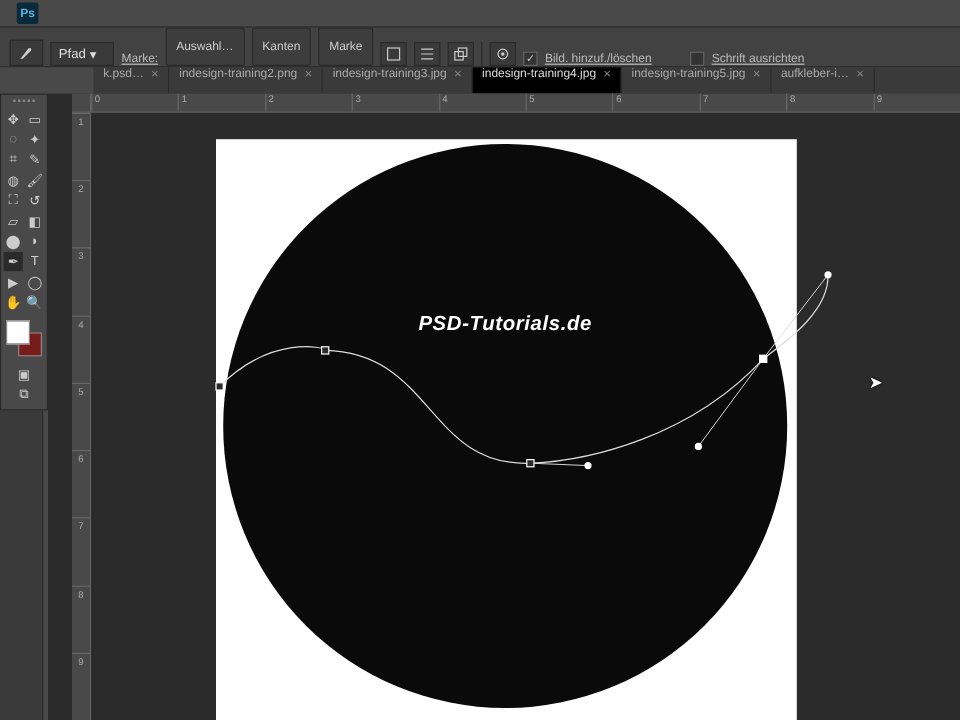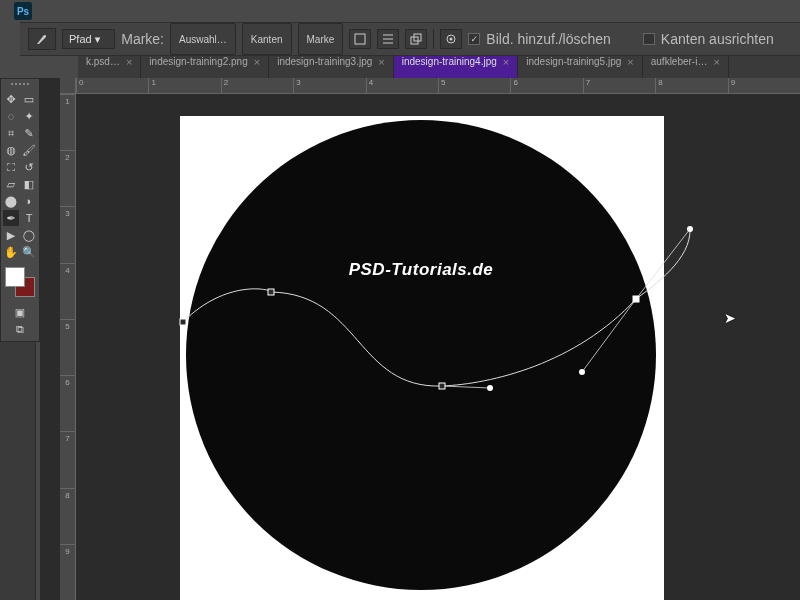--- a/index.html
+++ b/index.html
@@ -1,31 +1,31 @@
 <!DOCTYPE html>
 <html><head>
 <meta charset="utf-8">
 <style>
   * { margin: 0; padding: 0; box-sizing: border-box; }
   body { background: #494949; font-family: "Segoe UI", Tahoma, sans-serif; font-size: 11px; color: #ddd; width: 800px; height: 600px; overflow: hidden; position: relative; }
   .menu-bar { height: 22px; background: #494949; display: flex; align-items: center; padding-left: 4px; }
   .ps-logo { width: 18px; height: 18px; background: #0a2a3a; color: #5bb3e8; font-weight: bold; font-size: 10px; display: flex; align-items: center; justify-content: center; margin-right: 10px; border-radius: 2px; margin-left: 10px; }
   .menu-item { padding: 0 10px; cursor: default; color: #e0e0e0; font-size: 11px; }
-  .options-bar { height: 34px; background: #424242; display: flex; align-items: center; padding: 0 8px; gap: 6px; border-top: 1px solid #2e2e2e; border-bottom: 1px solid #2e2e2e; margin-left: 20px; }
+  .options-bar { height: 34px; background: #424242; display: flex; align-items: flex-end; padding: 0 8px; gap: 6px; border-top: 1px solid #2e2e2e; border-bottom: 1px solid #2e2e2e; }
   .tool-preset { width: 28px; height: 22px; background: #3a3a3a; border: 1px solid #2a2a2a; display: flex; align-items: center; justify-content: center; }
   .opt-select { height: 20px; background: #3a3a3a; border: 1px solid #2a2a2a; color: #ddd; font-size: 11px; padding: 0 14px 0 6px; display: flex; align-items: center; }
-  .opt-label { font-size: 14px; color: #bbb; }
+  .opt-label { font-size: 10px; color: #bbb; text-decoration: underline; }
   .opt-btn { height: 32px; background: #3d3d3d; border: 1px solid #2a2a2a; color: #ccc; font-size: 10px; padding: 4px 8px; display: flex; align-items: center; border-radius: 2px; cursor: pointer; }
   .opt-icon { width: 22px; height: 20px; background: #3a3a3a; border: 1px solid #2a2a2a; display: flex; align-items: center; justify-content: center; cursor: pointer; }
   .divider { width: 1px; height: 20px; background: #2a2a2a; }
   .checkbox { width: 12px; height: 12px; background: #333; border: 1px solid #666; display: inline-flex; align-items: center; justify-content: center; }
   .checkbox.checked::after { content: "✓"; font-size: 9px; color: #ccc; }
   .tab-bar { height: 22px; background: #3a3a3a; display: flex; overflow: hidden; margin-left: 78px; }
   .tab { padding: 0 8px; display: flex; gap: 6px; font-size: 10px; color: #aaa; background: #3a3a3a; border-right: 1px solid #2a2a2a; cursor: pointer; white-space: nowrap; }
-  .tab.active { background: #4c1d95; color: #ddd; }
+  .tab.active { background: #000000; color: #ddd; }
   .tab-close { font-size: 11px; color: #888; cursor: pointer; }
   .workspace { position: absolute; top: 78px; left: 0; right: 0; bottom: 0; display: flex; }
   .tool-panel { width: 40px; background: #494949; border: 1px solid #2a2a2a; margin: 0 2px; padding: 4px 2px; display: flex; flex-direction: column; align-items: center; gap: 1px; }
   .tool-pair { display: flex; gap: 2px; }
   .tool { width: 16px; height: 16px; display: flex; align-items: center; justify-content: center; cursor: pointer; color: #ccc; }
   .tool.active { background: #2a2a2a; }
   .tool-grip { width: 28px; height: 5px; display: flex; justify-content: center; margin-bottom: 2px; }
   .tool-grip::before { content: ""; width: 18px; border-top: 2px dotted #888; }
   .swatch-box { margin-top: 6px; position: relative; width: 30px; height: 30px; }
   .swatch-fg { position: absolute; top: 0; left: 0; width: 20px; height: 20px; background: #fff; border: 1px solid #888; }
@@ -84,21 +84,21 @@
   <div class="opt-icon">
       <svg width="14" height="14">
         <circle cx="7" cy="7" r="4" fill="none" stroke="#ccc"></circle>
         <circle cx="7" cy="7" r="1.5" fill="#ccc"></circle>
       </svg>
     </div>
   <span class="checkbox checked"></span>
   <span class="opt-label">Bild. hinzuf./löschen</span>
   <span style="width:20px"></span>
   <span class="checkbox"></span>
-  <span class="opt-label">Kanten ausrichten</span>
+  <span class="opt-label">Schrift ausrichten</span>
 </div>
 
 <div class="tab-bar" id="tab-slot">
     <div class="tab">
       <span>k.psd…</span>
       <span class="tab-close">×</span>
     </div>
     <div class="tab">
       <span>indesign-training2.png</span>
       <span class="tab-close">×</span>

